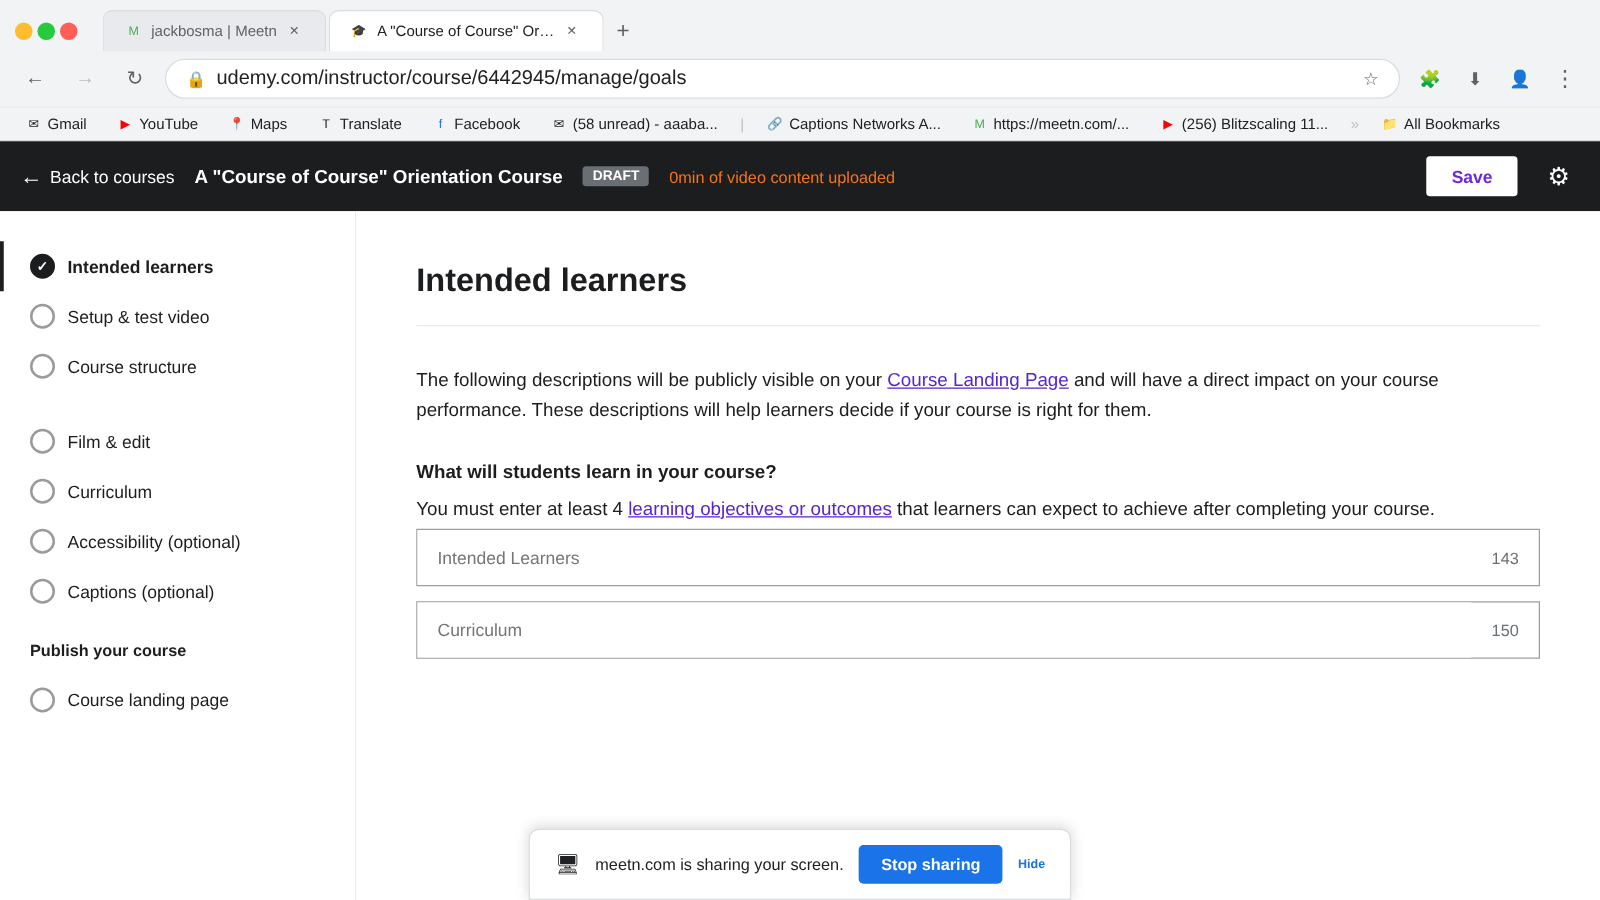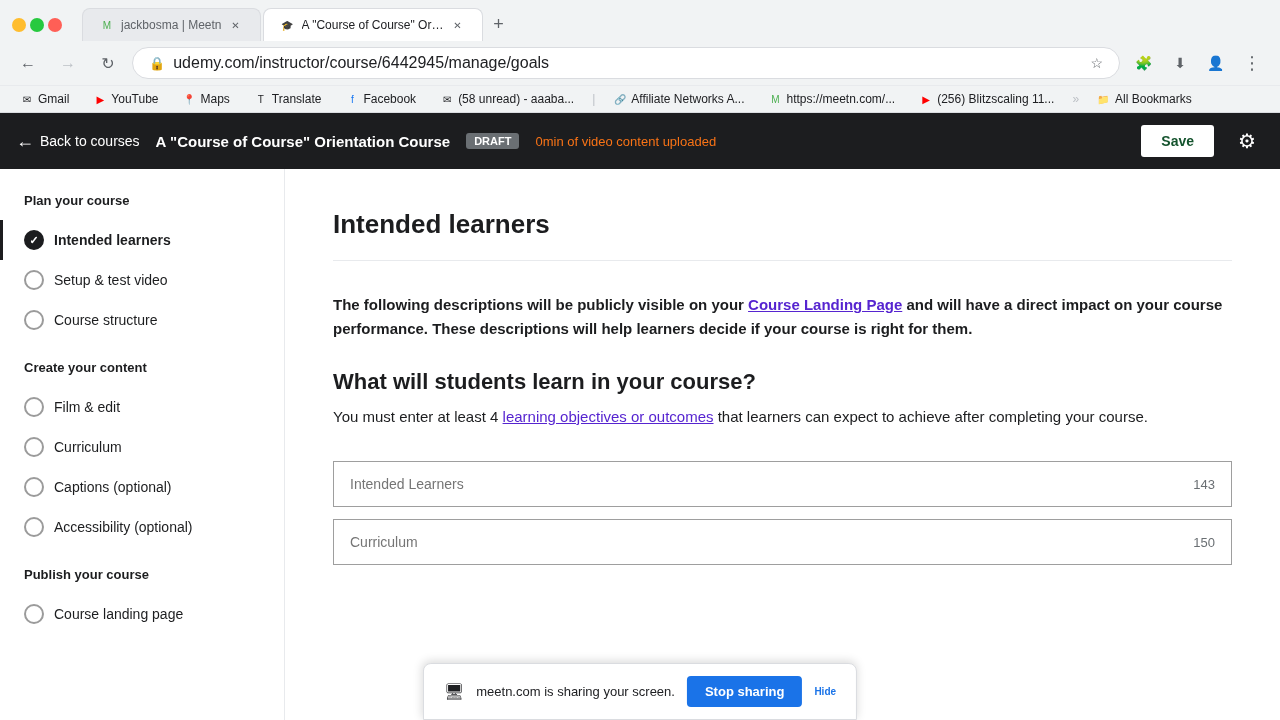--- a/index.html
+++ b/index.html
@@ -33,42 +33,42 @@
     .bookmark-favicon { width: 14px; height: 14px; display: inline-flex; align-items: center; justify-content: center; font-size: 10px; }
     .bookmark-separator { color: #bdc1c6; margin: 0 2px; }
 
     
     .app-header { background: #1c1d1f; color: #fff; display: flex; align-items: center; padding: 0 16px; height: 56px; gap: 16px; }
     .back-btn { display: flex; align-items: center; gap: 6px; color: #fff; text-decoration: none; font-size: 14px; cursor: pointer; padding: 8px 0; }
     .back-icon { font-size: 18px; }
     .course-title { font-size: 15px; font-weight: 700; color: #fff; flex: none; }
     .draft-badge { background: #6a6f73; color: #fff; font-size: 11px; padding: 2px 8px; border-radius: 3px; font-weight: 600; }
     .video-status { font-size: 13px; color: #f97316; flex: 1; }
-    .save-btn { background: #fff; color: #14532d; border: none; padding: 8px 20px; font-size: 14px; font-weight: 700; cursor: pointer; border-radius: 3px; }
+    .save-btn { background: #fff; color: #6d28d9; border: none; padding: 8px 20px; font-size: 14px; font-weight: 700; cursor: pointer; border-radius: 3px; }
     .settings-btn { color: #fff; font-size: 20px; cursor: pointer; padding: 8px; }
 
     
     .main-layout { display: flex; height: calc(720px - 56px - 98px); }
 
     
     .sidebar { width: 285px; background: #fff; border-right: 1px solid #e8eaed; overflow-y: auto; padding: 24px 0; }
     .sidebar-section-title { font-size: 13px; font-weight: 700; color: #1c1d1f; padding: 0 24px 12px; }
     .sidebar-item { display: flex; align-items: center; gap: 10px; padding: 10px 24px; cursor: pointer; font-size: 14px; color: #1c1d1f; }
     .sidebar-item.active { border-left: 3px solid #1c1d1f; padding-left: 21px; font-weight: 600; }
     .sidebar-circle { width: 20px; height: 20px; border-radius: 50%; border: 2px solid #9b9b9b; display: flex; align-items: center; justify-content: center; flex-shrink: 0; }
     .sidebar-circle.completed { background: #1c1d1f; border-color: #1c1d1f; color: #fff; font-size: 11px; }
     .sidebar-section-gap { height: 20px; }
 
     
     .content { flex: 1; overflow-y: auto; padding: 40px 48px; background: #fff; }
     .page-title { font-size: 26px; font-weight: 700; color: #1c1d1f; margin-bottom: 32px; padding-bottom: 20px; border-bottom: 1px solid #e8eaed; }
-    .description-text { font-size: 15px; color: #1c1d1f; line-height: 1.6; margin-bottom: 28px; font-weight: bold; }
+    .description-text { font-size: 15px; color: #1c1d1f; line-height: 1.6; margin-bottom: 28px; }
     .link { color: #5624d0; text-decoration: underline; cursor: pointer; }
-    .section-heading { font-size: 22px; font-weight: 700; color: #1c1d1f; margin-bottom: 10px; }
-    .sub-text { font-size: 15px; color: #1c1d1f; line-height: 1.6; margin-bottom: 32px; }
+    .section-heading { font-size: 15px; font-weight: 700; color: #1c1d1f; margin-bottom: 10px; }
+    .sub-text { font-size: 15px; color: #1c1d1f; line-height: 1.6; margin-bottom: 3px; }
     .input-row { display: flex; align-items: center; border: 1px solid #9e9e9e; margin-bottom: 12px; background: #fff; }
     .input-row input { flex: 1; border: none; outline: none; padding: 14px 16px; font-size: 14px; color: #1c1d1f; }
     .char-count { padding: 0 16px; font-size: 13px; color: #6a6f73; }
 
     
     .screen-share-banner { position: fixed; bottom: 0; left: 50%; transform: translateX(-50%); background: #fff; border: 1px solid #dadce0; border-radius: 8px 8px 0 0; padding: 12px 20px; display: flex; align-items: center; gap: 12px; font-size: 13px; color: #202124; box-shadow: 0 -2px 10px rgba(0,0,0,0.15); z-index: 1000; }
     .stop-sharing-btn { background: #1a73e8; color: #fff; border: none; padding: 8px 18px; border-radius: 4px; font-size: 13px; font-weight: 600; cursor: pointer; }
     .hide-btn { background: none; border: none; color: #1a73e8; font-size: 10px; cursor: pointer; font-weight: 600; }
   </style>
 </head>
@@ -135,21 +135,21 @@
       <span class="bookmark-favicon" style="color:#1877f2;">f</span>
       <span>Facebook</span>
     </div>
     <div class="bookmark-item">
       <span class="bookmark-favicon">✉</span>
       <span>(58 unread) - aaaba...</span>
     </div>
     <span class="bookmark-separator">|</span>
     <div class="bookmark-item">
       <span class="bookmark-favicon">🔗</span>
-      <span>Affiliate Networks A...</span>
+      <span>Captions Networks A...</span>
     </div>
     <div class="bookmark-item">
       <span class="bookmark-favicon" style="color:#4CAF50;">M</span>
       <span>https://meetn.com/...</span>
     </div>
     <div class="bookmark-item">
       <span class="bookmark-favicon" style="color:red;">▶</span>
       <span>(256) Blitzscaling 11...</span>
     </div>
     <span class="bookmark-separator">»</span>
@@ -168,53 +168,51 @@
   <span class="course-title">A "Course of Course" Orientation Course</span>
   <span class="draft-badge">DRAFT</span>
   <span class="video-status">0min of video content uploaded</span>
   <button class="save-btn">Save</button>
   <span class="settings-btn">⚙</span>
 </div>
 
 <div class="main-layout">
 
   <div class="sidebar">
-    <div class="sidebar-section-title">Plan your course</div>
 
     <div class="sidebar-item active">
       <div class="sidebar-circle completed">✓</div>
       <span>Intended learners</span>
     </div>
     <div class="sidebar-item">
       <div class="sidebar-circle"></div>
       <span>Setup &amp; test video</span>
     </div>
     <div class="sidebar-item">
       <div class="sidebar-circle"></div>
       <span>Course structure</span>
     </div>
 
     <div class="sidebar-section-gap"></div>
-    <div class="sidebar-section-title">Create your content</div>
 
     <div class="sidebar-item">
       <div class="sidebar-circle"></div>
       <span>Film &amp; edit</span>
     </div>
     <div class="sidebar-item">
       <div class="sidebar-circle"></div>
       <span>Curriculum</span>
     </div>
     <div class="sidebar-item">
       <div class="sidebar-circle"></div>
+      <span>Accessibility (optional)</span>
+    </div>
+    <div class="sidebar-item">
+      <div class="sidebar-circle"></div>
       <span>Captions (optional)</span>
-    </div>
-    <div class="sidebar-item">
-      <div class="sidebar-circle"></div>
-      <span>Accessibility (optional)</span>
     </div>
 
     <div class="sidebar-section-gap"></div>
     <div class="sidebar-section-title">Publish your course</div>
 
     <div class="sidebar-item">
       <div class="sidebar-circle"></div>
       <span>Course landing page</span>
     </div>
   </div>

